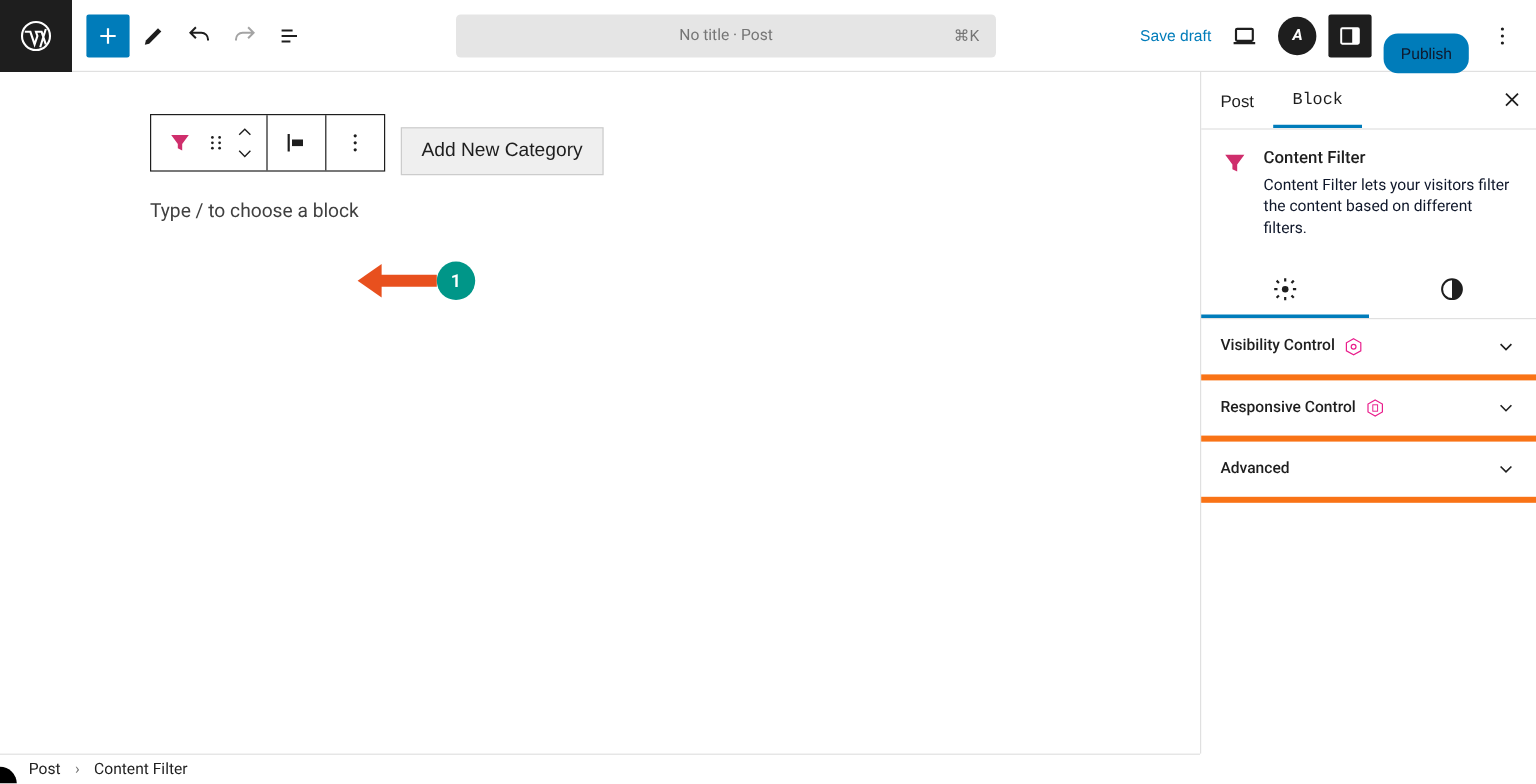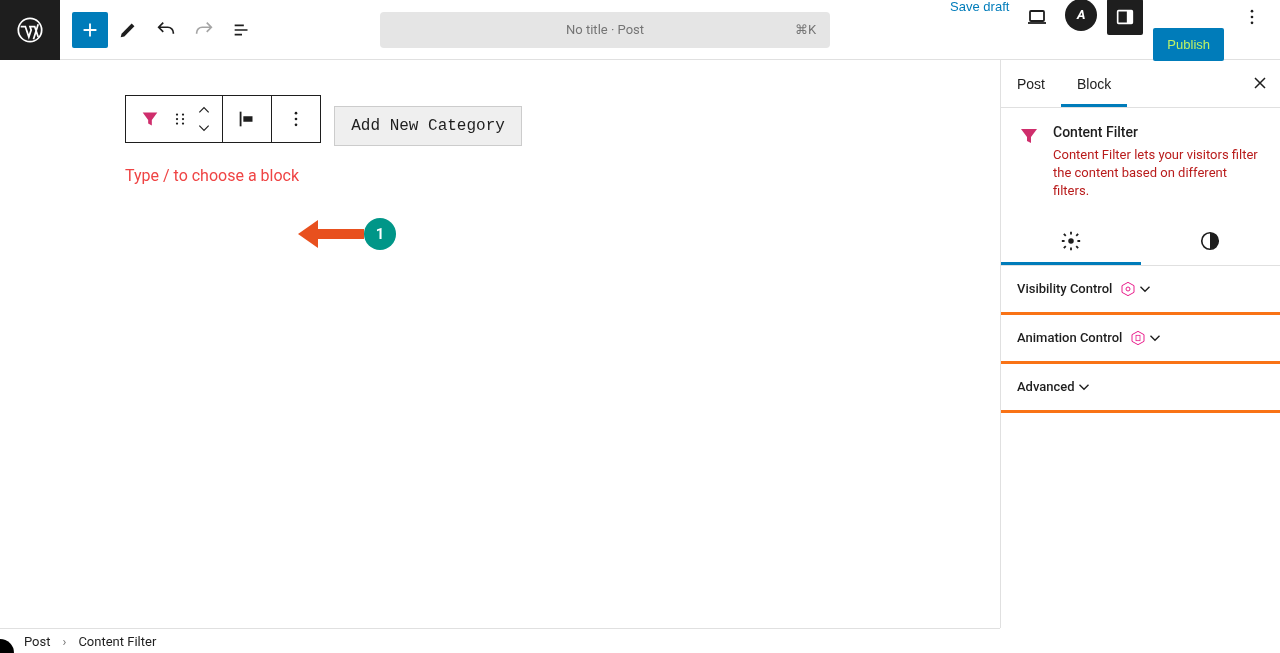--- a/index.html
+++ b/index.html
@@ -6,56 +6,56 @@
 body { font-family: -apple-system, BlinkMacSystemFont, "Segoe UI", Roboto, sans-serif; font-size: 13px; color: #1e1e1e; background: #fff; width: 1280px; height: 653px; overflow: hidden; position: relative; }
 
 .topbar { height: 60px; display: flex; align-items: center; border-bottom: 1px solid #e0e0e0; }
 .wp-logo { width: 60px; height: 60px; background: #1e1e1e; display: flex; align-items: center; justify-content: center; color: #fff; }
 .toolbar-left { display: flex; align-items: center; gap: 2px; padding-left: 12px; }
 .btn-icon { width: 36px; height: 36px; display: flex; align-items: center; justify-content: center; border: none; background: transparent; border-radius: 2px; cursor: pointer; }
 .btn-add { background: #007cba; color: #fff; border-radius: 2px; }
 .toolbar-center { flex: 1; display: flex; justify-content: center; }
 .title-bar { background: #e5e5e5; border-radius: 4px; height: 36px; width: 450px; display: flex; align-items: center; justify-content: center; position: relative; color: #757575; }
 .title-bar .kbd { position: absolute; right: 14px; color: #757575; }
-.toolbar-right { display: flex; align-items: flex-start; gap: 10px; padding-right: 10px; }
+.toolbar-right { display: flex; align-items: center; gap: 10px; padding-right: 10px; }
 .save-draft { color: #007cba; background: none; border: none; cursor: pointer; font-size: 13px; }
 .square-btn { width: 36px; height: 36px; display:flex; align-items:center; justify-content:center; border-radius: 2px; cursor:pointer; border:none; background:transparent; }
 .square-btn.dark { background: #1e1e1e; color: #fff; }
 .circle-a { width: 32px; height: 32px; border-radius: 50%; background: #1e1e1e; color: #fff; display:flex; align-items:center; justify-content:center; font-weight: bold; font-style: italic; }
-.publish-btn { background: #007cba; color: #bef264; border: none; border-radius: 2px; padding: 9px 14px; cursor: pointer; font-size: 13px; margin-top: 29px; }
+.publish-btn { background: #007cba; color: #0f172a; border: none; border-radius: 12px; padding: 9px 14px; cursor: pointer; font-size: 13px; margin-top: 29px; }
 
 .main { display: flex; height: 568px; }
 .editor { flex: 1; position: relative; padding: 28px 0 0 125px; }
 .block-toolbar { display: inline-flex; border: 1px solid #1e1e1e; background: #fff; height: 48px; }
 .block-toolbar .seg { display: flex; align-items: center; border-right: 1px solid #1e1e1e; padding: 0 6px; }
 .block-toolbar .seg:last-child { border-right: none; }
 .block-toolbar .tbtn { width: 36px; height: 36px; display:flex; align-items:center; justify-content:center; background:none; border:none; cursor:pointer; }
 .move { display:flex; flex-direction:column; }
 .move button { height:18px; width:24px; background:none; border:none; cursor:pointer; display:flex; align-items:center; justify-content:center; }
 
-.add-cat-btn { margin-top: 18px; margin-left: 10px; background: #efefef; border: 1px solid #ccc; padding: 10px 16px; font-size: 16px; cursor: pointer; color: #1e1e1e; font-family: Liberation Mono, monospace; }
-.placeholder-text { margin-top: 20px; color: #ef4444; font-size: 16px; }
+.add-cat-btn { margin-top: 18px; margin-left: 10px; background: #efefef; border: 1px solid #ccc; padding: 10px 16px; font-size: 16px; cursor: pointer; color: #1e1e1e; }
+.placeholder-text { margin-top: 20px; color: #404040; font-size: 16px; }
 
 .arrow-annot { position: absolute; left: 296px; top: 158px; display:flex; align-items:center; }
 .arrow-svg { }
 .badge { width: 32px; height: 32px; border-radius: 50%; background: #009688; color: #fff; display:flex; align-items:center; justify-content:center; font-weight: 600; font-size: 15px; margin-left: -2px; }
 
 .sidebar { width: 280px; border-left: 1px solid #e0e0e0; display:flex; flex-direction:column; }
 .tabs { display:flex; align-items:center; height: 48px; border-bottom: 1px solid #e0e0e0; position:relative; }
 .tab { padding: 0 16px; height:100%; display:flex; align-items:center; background:none; border:none; cursor:pointer; font-size: 14px; color:#1e1e1e; font-weight: 500; }
-.tab.active { box-shadow: inset 0 -3px 0 #007cba; }
+.tab.active { box-shadow: inset 0 -3px 0 #007cba; font-family: Liberation Mono, monospace; }
 .close-panel { position:absolute; right:8px; top:12px; background:none; border:none; cursor:pointer; width:24px; height:24px; }
 .block-info { padding: 16px; display:flex; gap:12px; }
 .block-info .bicon { flex-shrink:0; }
 .block-info h3 { font-size: 14px; font-weight: 500; margin-bottom: 6px; }
-.block-info p { font-size: 13px; color: #b91c1c; line-height: 1.4; }
+.block-info p { font-size: 13px; color: #0f172a; line-height: 1.4; }
 .subtabs { display:flex; border-bottom: 1px solid #e0e0e0; }
 .subtab { flex:1; height: 48px; display:flex; align-items:center; justify-content:center; background:none; border:none; cursor:pointer; }
 .subtab.active { box-shadow: inset 0 -3px 0 #007cba; }
-.panel { border-bottom: 3px solid #f97316; padding: 14px 16px; display:flex; align-items:center; cursor:pointer; }
+.panel { border-bottom: 5px solid #f97316; padding: 14px 16px; display:flex; align-items:center; justify-content:space-between; cursor:pointer; }
 .panel .plabel { display:flex; align-items:center; gap:8px; font-size: 13px; font-weight: 500; }
 .pink-badge { display:inline-flex; }
 
 .footer { position:absolute; bottom:0; left:0; height:25px; width:1000px; display:flex; align-items:center; padding-left: 24px; gap:12px; font-size: 13px; color:#1e1e1e; border-top: 1px solid #e0e0e0; background:#fff; }
 .footer .chev { color:#757575; }
 .corner { position:absolute; bottom:0; left:0; width:14px; height:14px; background:#000; border-top-right-radius: 14px; }
 </style>
 </head>
 <body>
 
@@ -232,21 +232,21 @@
               <circle cx="12" cy="12" r="3" fill="none" stroke="#e91e8c" stroke-width="1.5"></circle>
             </svg>
           </span>
       </span>
       <svg width="18" height="18" viewBox="0 0 24 24">
           <path d="M6 9l6 6 6-6" fill="none" stroke="#1e1e1e" stroke-width="1.8"></path>
         </svg>
     </div>
     <div class="panel">
       <span class="plabel">
-          <span>Animation Control</span>
+          <span>Responsive Control</span>
         <span class="pink-badge">
             <svg width="16" height="16" viewBox="0 0 24 24">
               <polygon points="12,2 21,7 21,17 12,22 3,17 3,7" fill="none" stroke="#e91e8c" stroke-width="1.5"></polygon>
               <rect x="9" y="8" width="6" height="8" fill="none" stroke="#e91e8c" stroke-width="1.2"></rect>
             </svg>
           </span>
       </span>
       <svg width="18" height="18" viewBox="0 0 24 24">
           <path d="M6 9l6 6 6-6" fill="none" stroke="#1e1e1e" stroke-width="1.8"></path>
         </svg>

